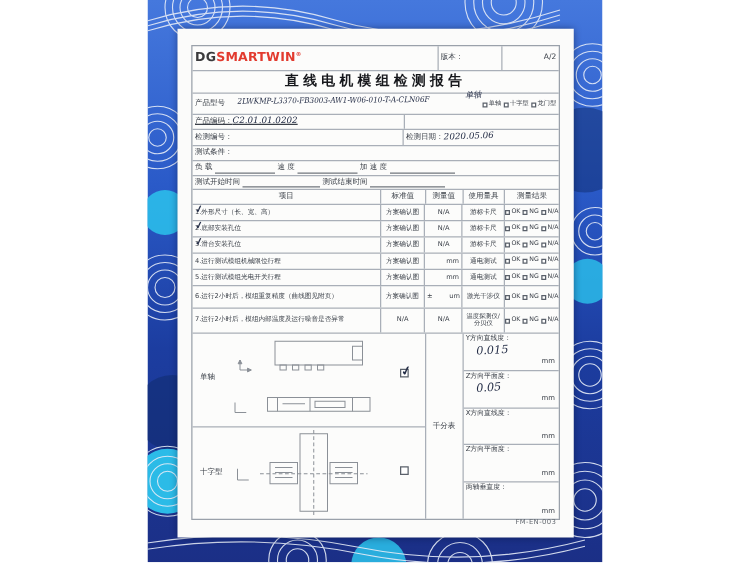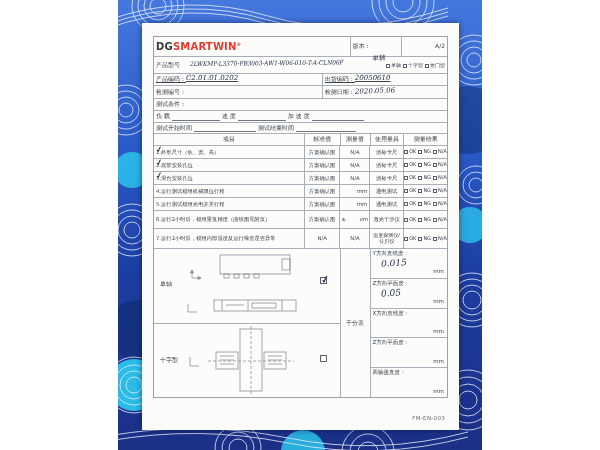--- a/index.html
+++ b/index.html
@@ -135,20 +135,23 @@
     <div class="form tbl">
 
       <div class="row" style="height:20px;">
         <div class="cell" style="width:198px;">
           <span class="logo"><span class="dg">DG</span><span class="sw">SMARTWIN</span><span class="reg">®</span></span>
         </div>
         <div class="cell" style="width:52px;">版本：</div>
         <div class="cell end r" style="width:45px;">A/2</div>
       </div>
 
+      <div class="row c" style="height:18px;justify-content:center;align-items:center;">
+        <span class="title">直线电机模组检测报告</span>
+      </div>
 
       <div class="row" style="height:17px;">
         <div class="cell end" style="width:295px;">
           <span>产品型号</span>
           <span class="hand" style="position:absolute;left:36px;top:3px;font-size:6.3px;transform:scaleX(.92) rotate(-0.5deg);transform-origin:left top;">2LWKMP-L3370-FB3003-AW1-W06-010-T-A-CLN06F</span>
           <span class="hand" style="position:absolute;right:62px;top:-2px;font-size:6.5px;transform:rotate(-4deg);">单轴</span>
           <span style="position:absolute;right:2px;top:6px;display:flex;gap:2px;">
             <span class="opt">
                 <span class="box"></span>
                 <span>单轴</span>
@@ -162,24 +165,20 @@
                 <span>龙门型</span>
               </span>
           </span>
         </div>
       </div>
 
       <div class="row" style="height:12px;text-decoration:underline;">
         <div class="cell" style="width:170px;">
           <span>产品编码：</span>
           <span class="hand" style="font-size:7px;position:relative;top:-1px;">C2.01.01.0202</span>
-        </div>
-        <div class="cell end" style="width:125px;">
-          <span>出货编码：</span>
-          <span class="hand" style="font-size:7px;position:relative;top:-1px;">20050610</span>
         </div>
       </div>
 
       <div class="row" style="height:13px;">
         <div class="cell" style="width:170px;">
           <span>检测编号：</span>
           <span class="hand"></span>
         </div>
         <div class="cell end" style="width:125px;">
           <span>检测日期：</span>

